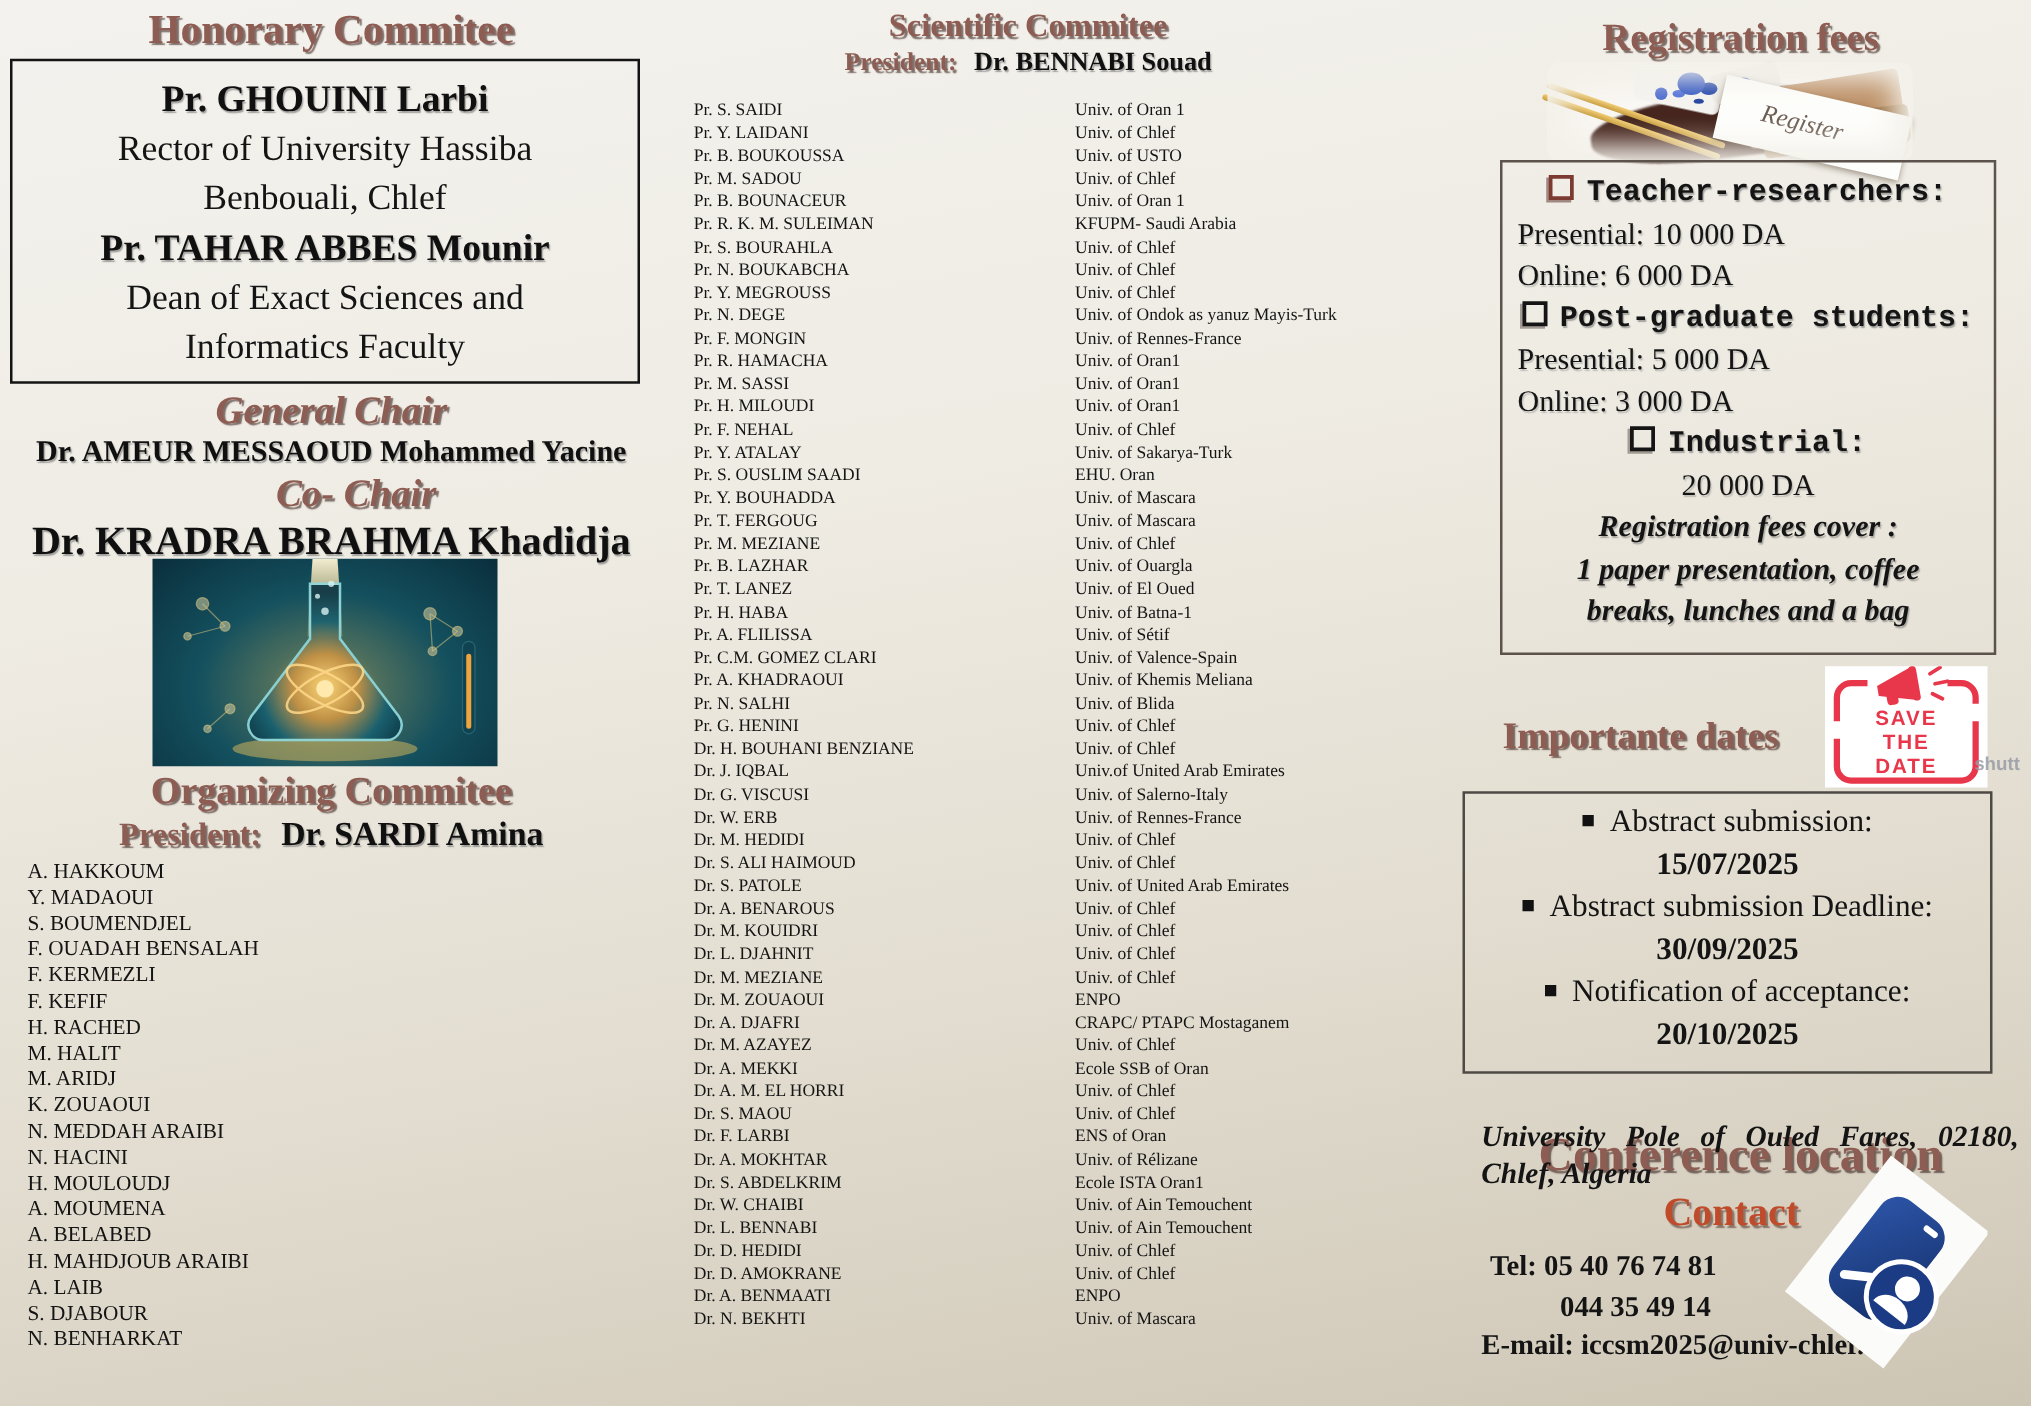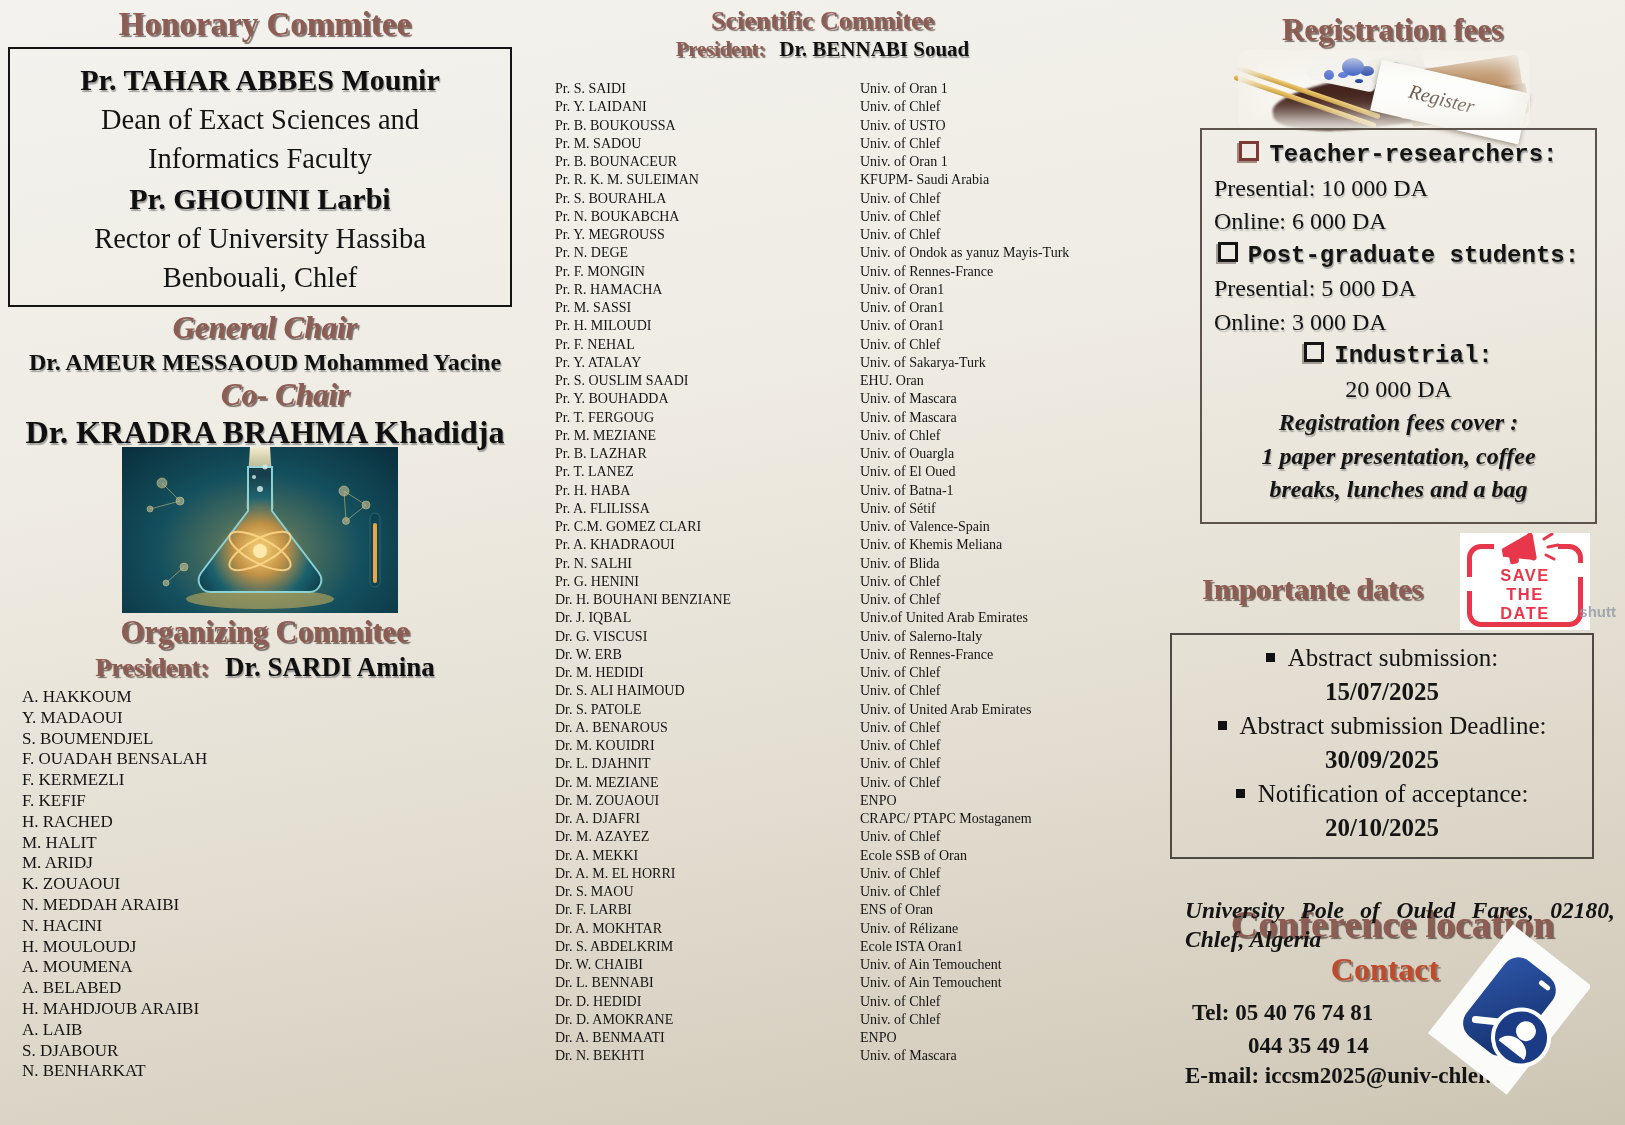--- a/index.html
+++ b/index.html
@@ -114,27 +114,27 @@
 <body>
 
 <div class="page">
 
   <section class="col-left">
     <h1 class="accent t-honorary">Honorary Commitee</h1>
 
     <div class="hbox">
 
         <div>
+          <div class="hname black-name">Pr. GHOUINI Larbi</div>
+          <div class="hrole">Rector of University Hassiba Benbouali, Chlef</div>
+        </div>
+
+        <div>
           <div class="hname black-name">Pr. TAHAR ABBES Mounir</div>
           <div class="hrole">Dean of Exact Sciences and Informatics Faculty</div>
-        </div>
-
-        <div>
-          <div class="hname black-name">Pr. GHOUINI Larbi</div>
-          <div class="hrole">Rector of University Hassiba Benbouali, Chlef</div>
         </div>
       </div>
 
     <h2 class="accent t-gc">General Chair</h2>
     <div class="black-name t-gcname abs">Dr. AMEUR MESSAOUD Mohammed Yacine</div>
     <h2 class="accent t-cc">Co- Chair</h2>
     <div class="black-name t-ccname abs">Dr. KRADRA BRAHMA Khadidja</div>
 
     <div class="flask">
       <svg width="276" height="166" viewBox="0 0 276 166">

